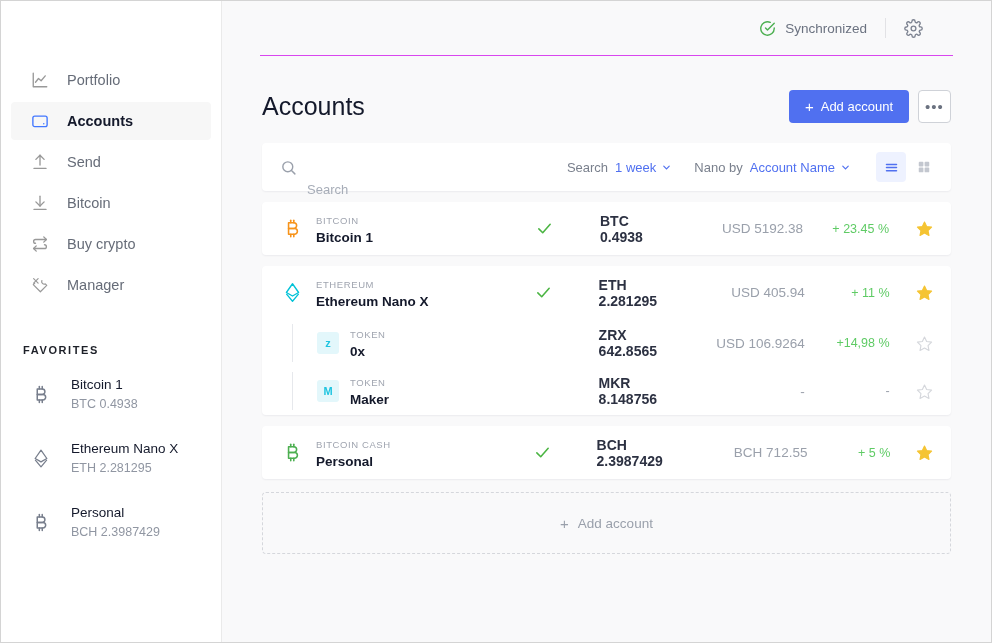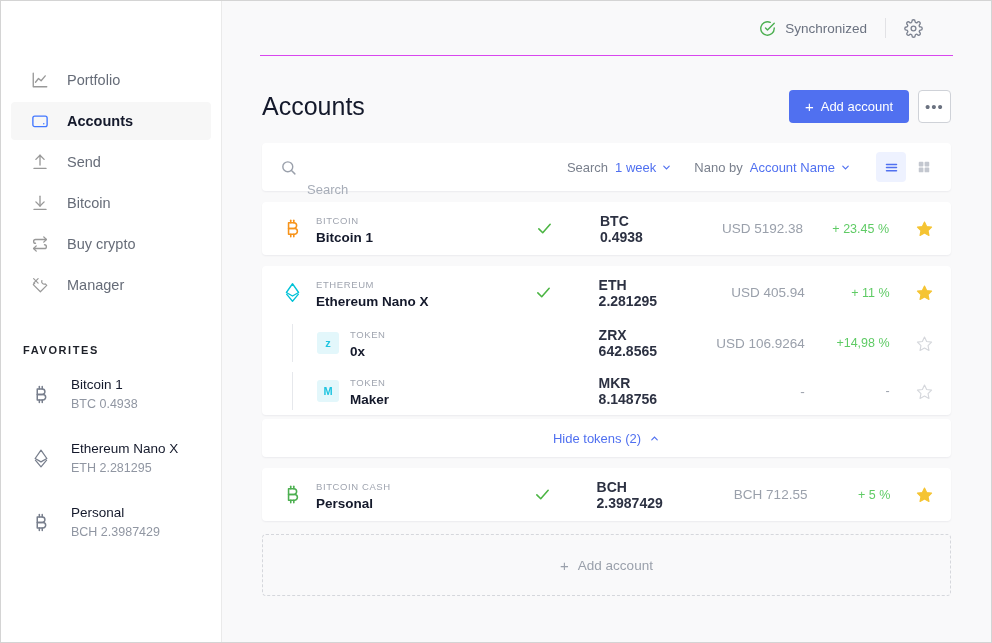--- a/index.html
+++ b/index.html
@@ -626,28 +626,20 @@
          <div class="cell-amount">MKR 8.148756</div>
          <div class="cell-fiat">-</div>
          <div class="cell-pct muted">-</div>
          <div class="cell-star">
                 <svg width="17" height="17" viewBox="0 0 24 24" fill="none" stroke="#d5d7dc" stroke-width="1.6" stroke-linejoin="round">
                   <polygon points="12,2.8 15,9.2 22,10.1 17,15 18.3,21.8 12,18.5 5.7,21.8 7,15 2,10.1 9,9.2"></polygon>
                 </svg>
               </div>
        </div>
           </div>
-          <div class="hide-tokens">
-            <span>Hide tokens (2)</span>
-            <span class="chev">
-              <svg width="11" height="11" viewBox="0 0 24 24" fill="none" stroke="#5070f0" stroke-width="2.5" stroke-linecap="round">
-                <polyline points="6 15 12 9 18 15"></polyline>
-              </svg>
-            </span>
-          </div>
           <div class="acct-card">
             <div class="acct-row">
        <div class="cell-name">
          <span class="coin-ico">
                   <svg width="21" height="21" viewBox="0 0 24 24" fill="none" stroke="#4caf50" stroke-width="1.8" stroke-linecap="round" stroke-linejoin="round">
                     <path d="M7.5 5.5h6a3.2 3.2 0 0 1 0 6.4h-6z"></path>
                     <path d="M7.5 11.9h6.8a3.3 3.3 0 0 1 0 6.6H7.5z"></path>
                     <line x1="10" y1="2.5" x2="10" y2="5.5"></line>
                     <line x1="13.5" y1="2.5" x2="13.5" y2="5.5"></line>
                     <line x1="10" y1="18.5" x2="10" y2="21.5"></line>

